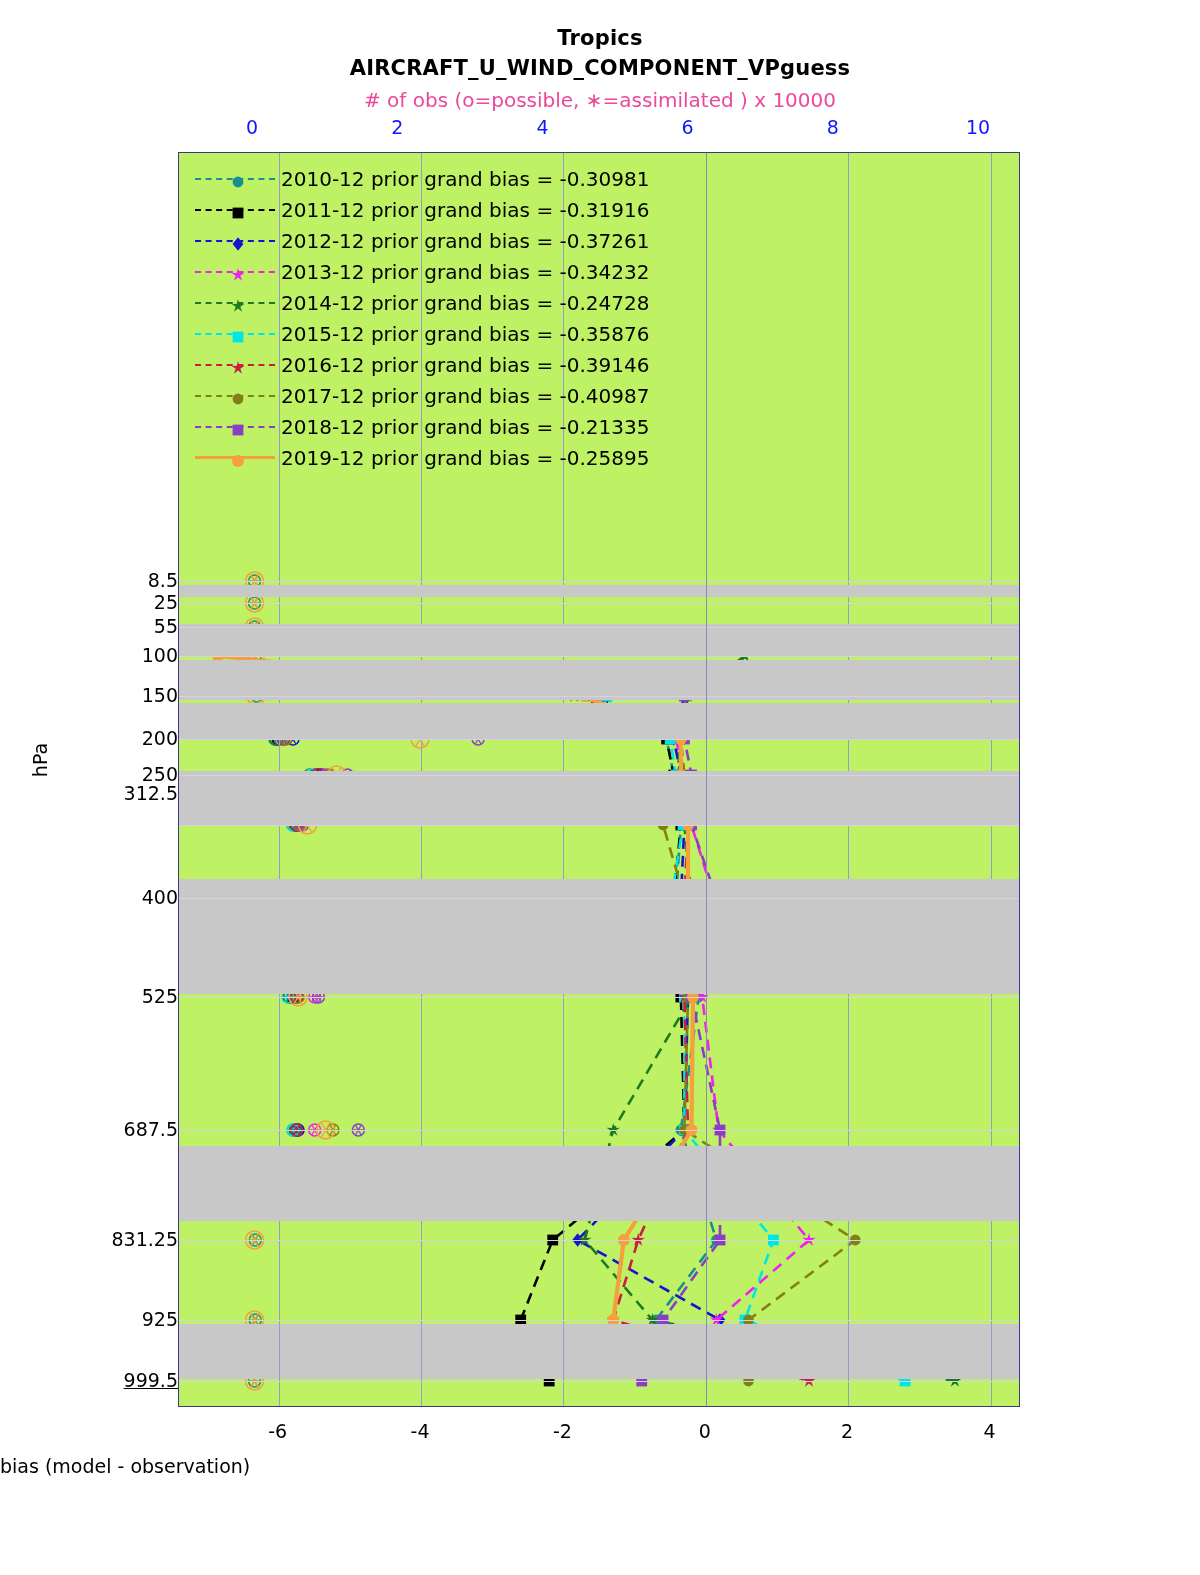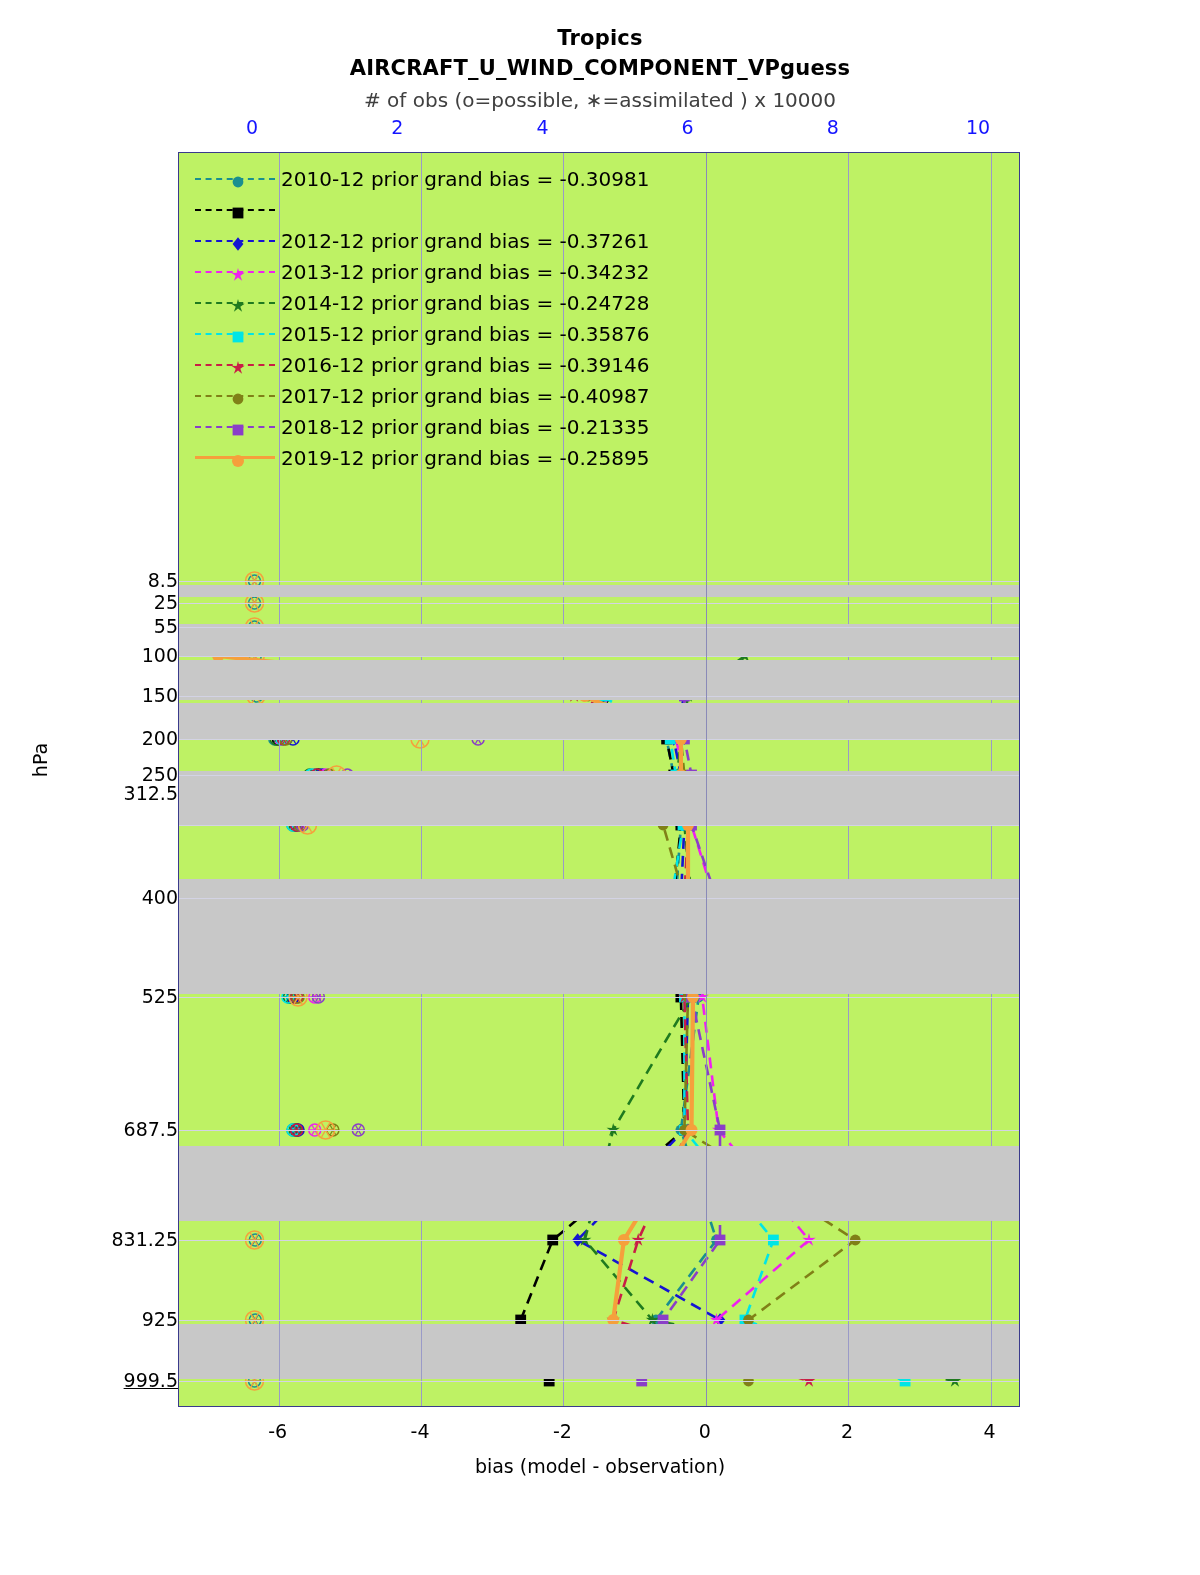--- a/index.html
+++ b/index.html
@@ -2,35 +2,35 @@
 <html><head>
 <meta charset="utf-8">
 <style>
   html,body{margin:0;padding:0;background:#ffffff;}
   body{width:1200px;height:1575px;font-family:"DejaVu Sans",sans-serif;color:#000;}
   #root{position:relative;width:1200px;height:1575px;}
 
   .title{position:absolute;width:100%;text-align:center;font-weight:bold;font-size:21px;letter-spacing:.2px;}
   #t1{top:26px;}
   #t2{top:56px;}
-  .toptitle{position:absolute;width:100%;text-align:center;font-size:20px;color:#404040;top:88px;}
+  .toptitle{position:absolute;width:100%;text-align:center;font-size:20px;color:#ec4899;top:88px;}
 
   
   #plot{position:absolute;left:178px;top:152px;width:842px;height:1255px;border:1.3px solid #3a3a8c;box-sizing:border-box;overflow:hidden;background:#bef264;}
 
   .band{position:absolute;left:0;width:100%;background:#c8c8c8;}
   .gridv{position:absolute;top:0;height:100%;width:1px;background:#9a9ac8;}
   .gridh{position:absolute;left:0;width:100%;height:1px;background:#d3d3e4;}
   .zero{position:absolute;top:0;height:100%;width:1.6px;background:#8a8ab8;}
 
   
   .tickTop{position:absolute;font-size:19px;color:#1414ff;transform:translateX(-50%);top:116px;}
   .tickBot{position:absolute;font-size:19px;color:#000;transform:translateX(-50%);top:1420px;}
   .tickLeft{position:absolute;font-size:19px;color:#000;right:1022px;transform:translateY(-50%);text-align:right;white-space:nowrap;}
-  #xlabel{position:absolute;width:100%;text-align:center;top:1455px;font-size:19px;}
+  #xlabel{position:absolute;width:100%;top:1455px;font-size:19px;}
   #ylabel{position:absolute;left:40px;top:760px;font-size:19px;transform:rotate(-90deg) translate(-50%,-50%);transform-origin:left top;white-space:nowrap;}
 
   
   #legend{position:absolute;left:16px;top:10px;}
   .lrow{display:flex;align-items:center;height:31px;}
   .lsample{position:relative;width:80px;height:18px;margin-right:6px;}
   .lsample .ldash{position:absolute;top:8px;left:0;width:80px;height:0;border-top-width:2.4px;border-top-style:dashed;}
   .lsample .lsolid{position:absolute;top:7px;left:0;width:80px;height:0;border-top-width:3.6px;border-top-style:solid;}
   .lsample .lmark{position:absolute;left:34px;top:3px;width:12px;height:12px;}
   .ltext{font-size:20px;white-space:nowrap;}
@@ -643,20 +643,21 @@
           </div>
           <div class="ltext">2010-12 prior grand bias = -0.30981</div>
         </div>
         <div class="lrow">
           <div class="lsample">
             <div class="ldash" style="border-top-color: rgb(0, 0, 0);"></div>
             <svg width="18" height="18" class="lmark">
               <rect x="3.5999999999999996" y="3.5999999999999996" width="10.8" height="10.8" fill="#000000"></rect>
             </svg>
           </div>
+          <div class="ltext">2011-12 prior grand bias = -0.31916</div>
         </div>
         <div class="lrow">
           <div class="lsample">
             <div class="ldash" style="border-top-color: rgb(20, 20, 210);"></div>
             <svg width="18" height="18" class="lmark">
               <polygon points="9,2.25 14.4,9 9,15.75 3.5999999999999996,9" fill="#1414d2"></polygon>
             </svg>
           </div>
           <div class="ltext">2012-12 prior grand bias = -0.37261</div>
         </div>

